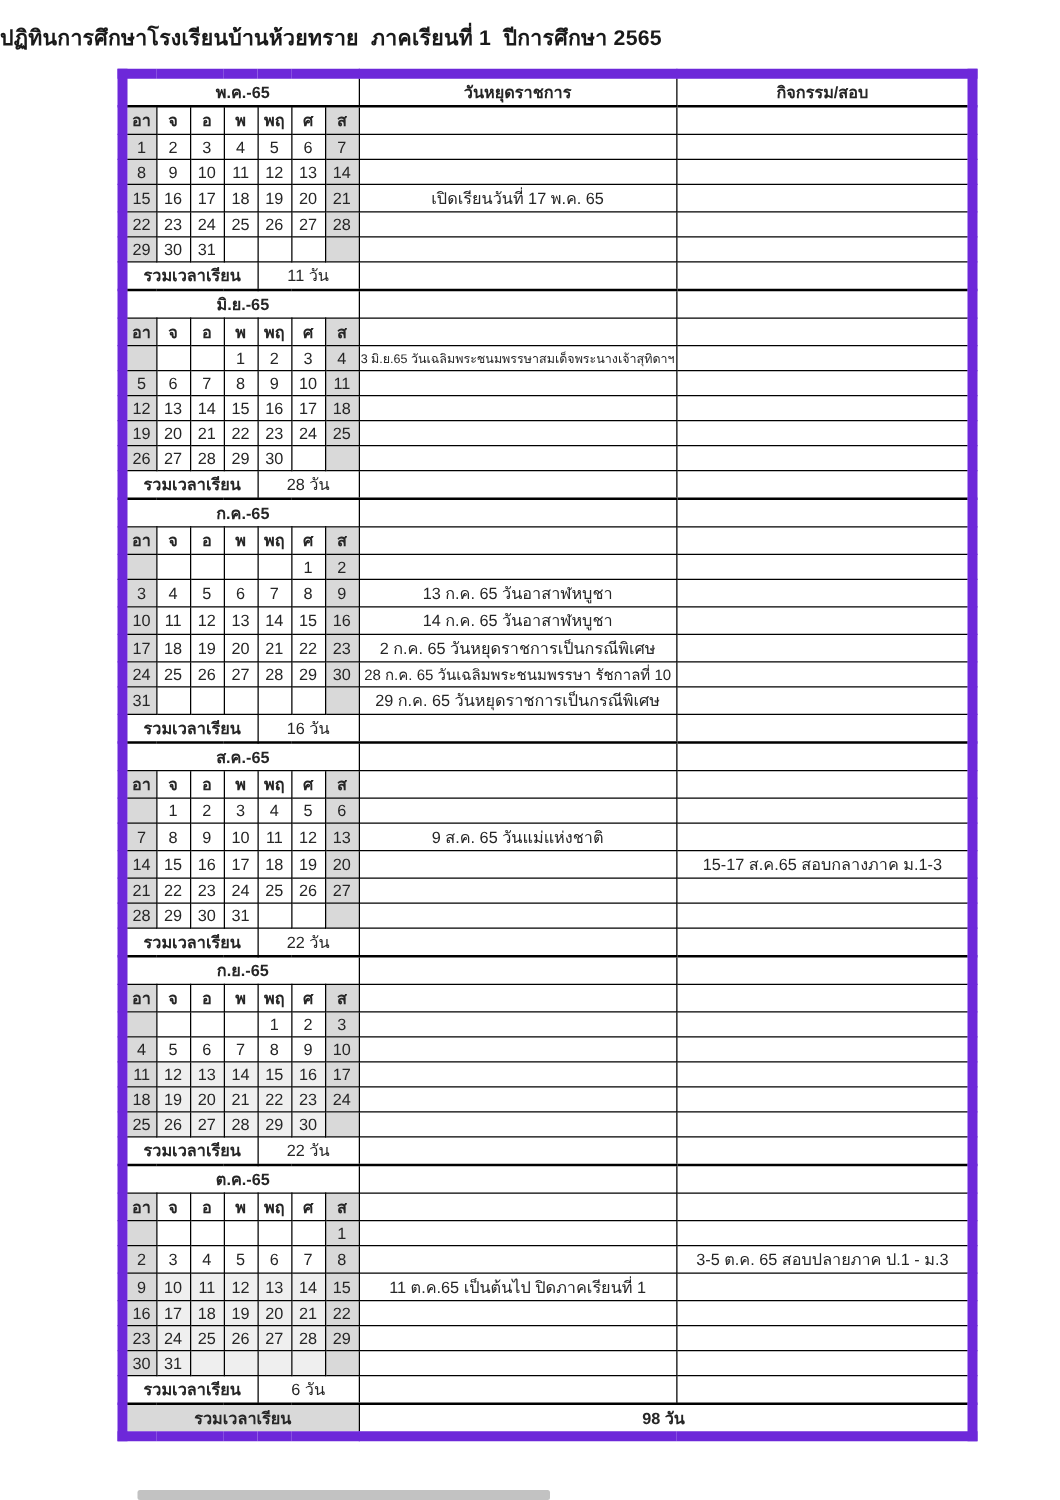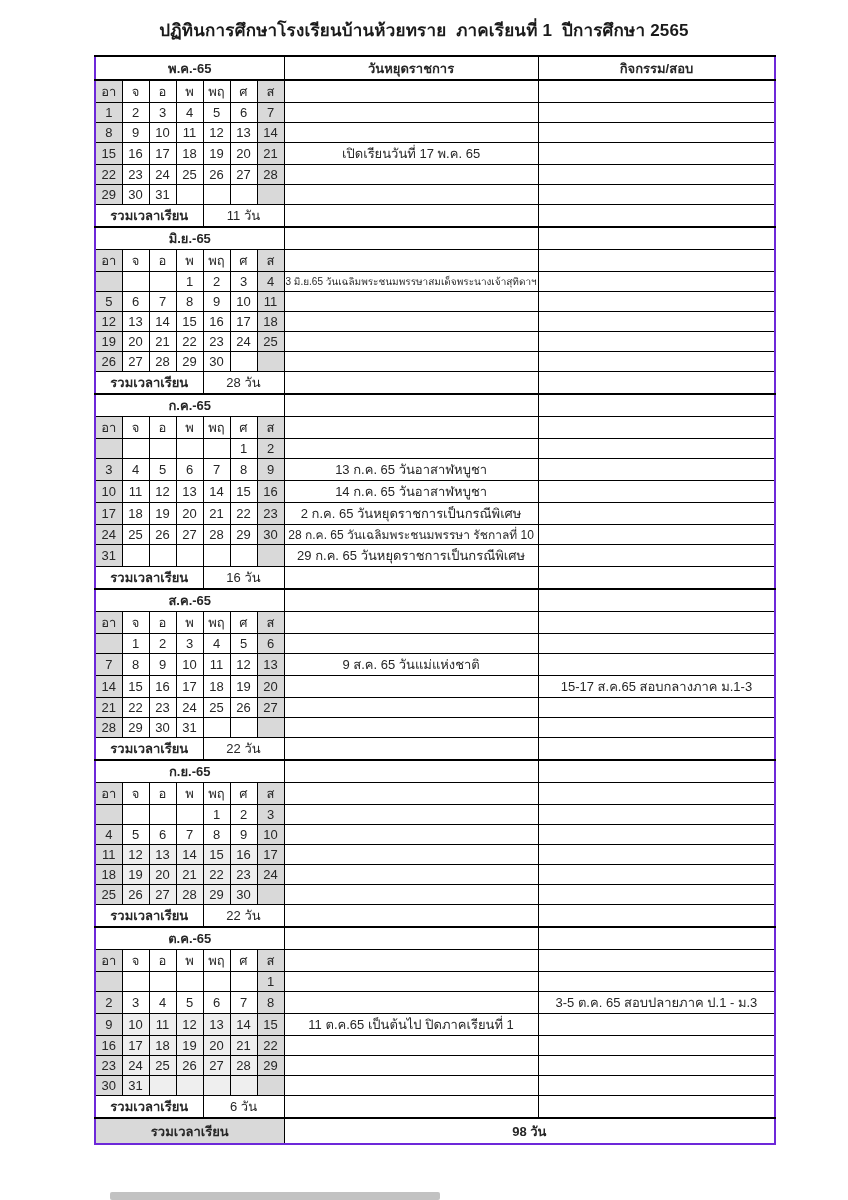--- a/index.html
+++ b/index.html
@@ -2,45 +2,45 @@
 <html><head>
 <meta charset="utf-8">
 <style>
   * { box-sizing: border-box; }
   html,body { margin:0; padding:0; }
   body {
     width:848px; height:1200px; background:#ffffff; position:relative;
     font-family:"Liberation Sans","DejaVu Sans",sans-serif; color:#222;
   }
   #title {
-    position:absolute; top:16px; left:0; width:848px; text-align:center;
+    position:absolute; top:16px; left:0; width:848px; text-align:left;
     font-size:17px; font-weight:bold; color:#1a1a1a; letter-spacing:0.2px;
     white-space:pre;
   }
   #cal-wrap { position:absolute; top:55px; left:94px; }
   table.cal {
     border-collapse:collapse; table-layout:fixed;
-    border:2px solid #6d28d9;
+    border:8px solid #6d28d9;
   }
   table.cal td {
     border:1px solid #000; height:20px; padding:0 1px;
     text-align:center; vertical-align:middle;
     font-size:13px; color:#262626; overflow:hidden; white-space:nowrap;
   }
   td.col-holiday { border-left:2px solid #000;margin-left:28px; }
   td.col-activity { border-left:2px solid #000; }
   tr.month-row td { border-top:2px solid #000; }
   tr.first-header td { border-bottom:2px solid #000; height:24px; }
   tr.total-row td { border-top:2px solid #000; height:26px; }
   .wknd { background:#d9d9d9; }
   .tint { background:#efefef; }
   .red { color:#c0504d; }
   .mlabel { font-weight:bold; font-size:13.5px; }
   .colhead { font-weight:bold; font-size:14px; }
-  .dayhead { font-weight:normal; font-size:13px; }
+  .dayhead { font-weight:bold; font-size:13px; }
   .note { font-size:13.5px; }
   .note.sz-sm { font-size:10px; }
   .note.sz-md { font-size:12px; }
   .sumlbl { font-weight:bold; font-size:13.5px; }
   .sumval { font-weight:normal; font-size:13.5px; }
   td.total-label { background:#d9d9d9; font-weight:bold; font-size:13.5px; }
   td.total-value { text-align:left; padding-left:5px; font-weight:bold; font-size:13.5px; }
   #scan-artifact {
     position:absolute; left:110px; top:1192px; width:330px; height:8px;
     background:#8f8f8f; opacity:0.55; border-radius:2px;

